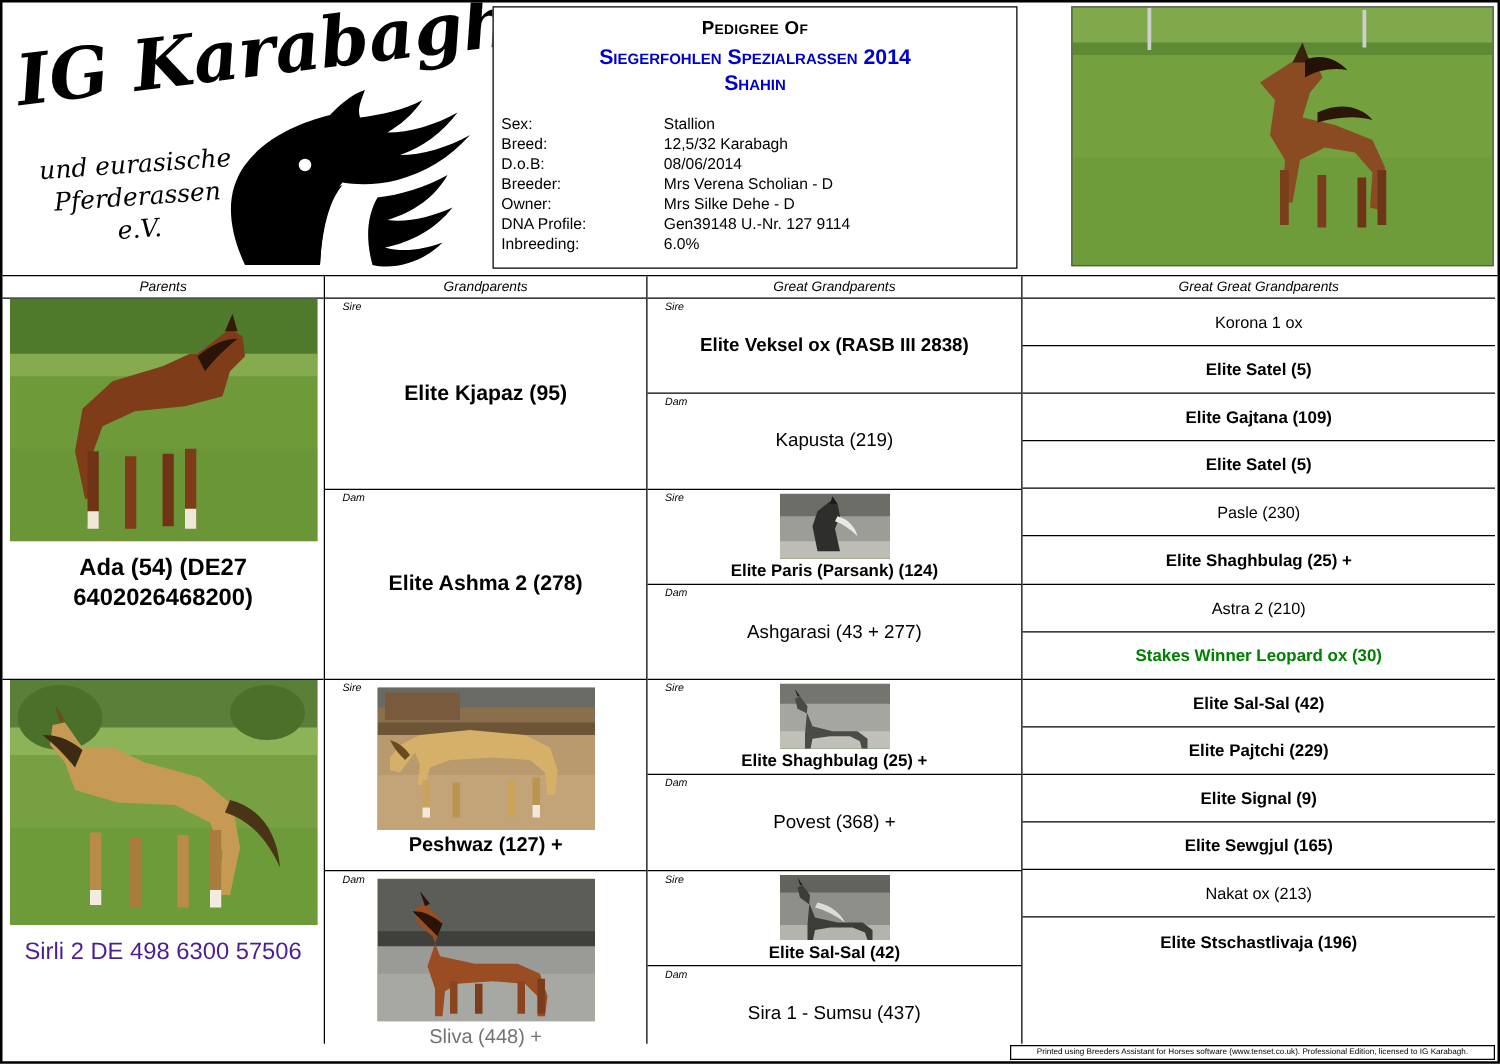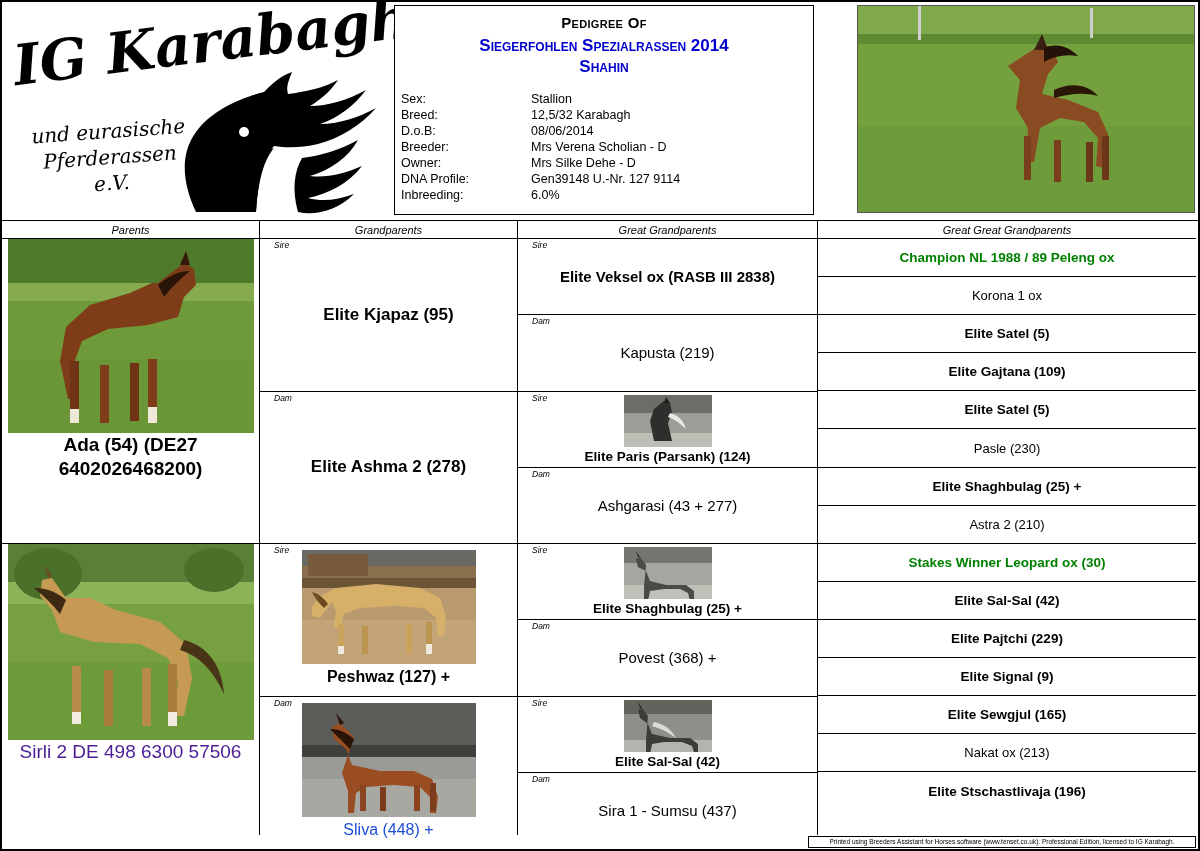--- a/index.html
+++ b/index.html
@@ -67,24 +67,24 @@
     height:18px;line-height:18px;text-align:center;font-size:11px;font-style:italic;
     border-bottom:1px solid #000;box-sizing:border-box;
   }
 
   .cell{position:relative;box-sizing:border-box;border-bottom:1px solid #000;}
   .cell:last-child{border-bottom:none;}
   .tag{position:absolute;left:14px;top:1px;font-size:8.5px;font-style:italic;color:#000;}
   .nm{font-weight:bold;font-size:16px;text-align:center;}
   .nm.reg{font-weight:normal;font-size:15px;}
   .nm.green{color:#008000;}
-  .nm.blue{color:#1d4ed8;font-weight:normal;}
+  .nm.blue{color:#737373;font-weight:normal;}
 
   .c1 .cell{height:305px;display:flex;flex-direction:column;align-items:center;justify-content:flex-start;}
-  .c1 .nm{font-size:19px;line-height:24px;margin-top:0;padding:0 6px;}
+  .c1 .nm{font-size:19px;line-height:24px;margin-top:10px;padding:0 6px;}
   .c1 .nm.blue{font-size:19px;color:#4c1d95;font-weight:normal;}
 
   .c2 .cell{height:152.5px;display:flex;flex-direction:column;align-items:center;justify-content:center;}
   .c2 .nm{font-size:17px;}
   .c2 .withimg{justify-content:flex-start;padding-top:6px;}
   .c2 .withimg .nm{margin-top:4px;font-size:16px;}
 
   .c3 .cell{height:76.25px;display:flex;flex-direction:column;align-items:center;justify-content:center;}
   .c3 .nm{font-size:15px;}
   .c3 .withimg{justify-content:flex-start;padding-top:3px;}
@@ -370,23 +370,20 @@
       <div class="cell">
         <div class="tag">Dam</div>
         <div class="nm reg">Sira 1 - Sumsu (437)</div>
       </div>
     </div>
 
     <div class="col c4">
       <div class="colhead">Great Great Grandparents</div>
 
       <div class="cell">
-          <div class="nm green">Champion NL 1988 / 89 Peleng ox</div>
-        </div>
-      <div class="cell">
           <div class="nm reg">Korona 1 ox</div>
         </div>
       <div class="cell">
           <div class="nm">Elite Satel (5)</div>
         </div>
       <div class="cell">
           <div class="nm">Elite Gajtana (109)</div>
         </div>
       <div class="cell">
           <div class="nm">Elite Satel (5)</div>

